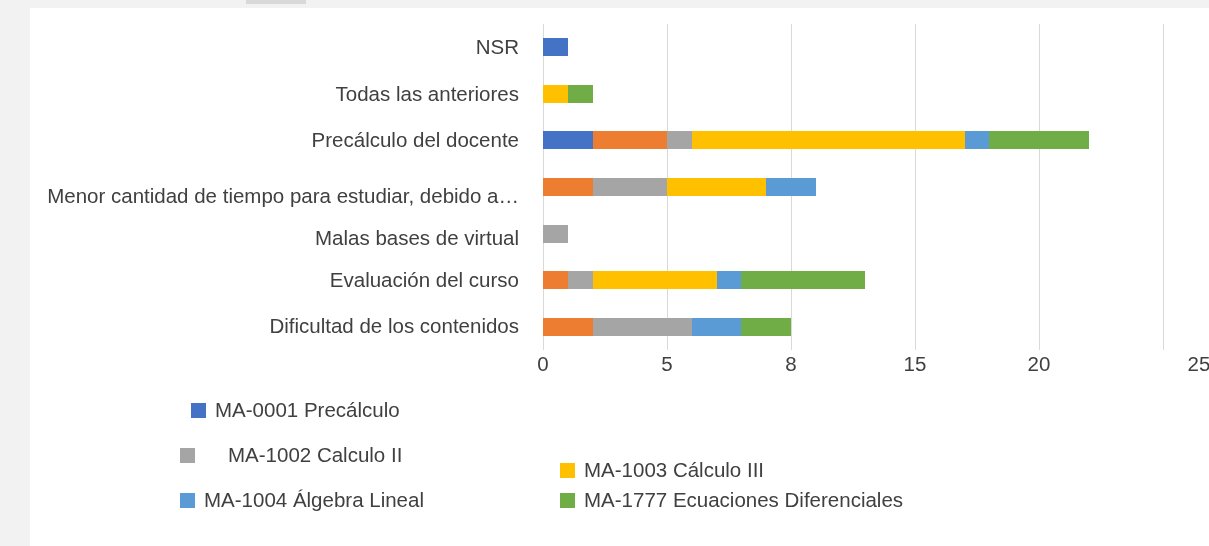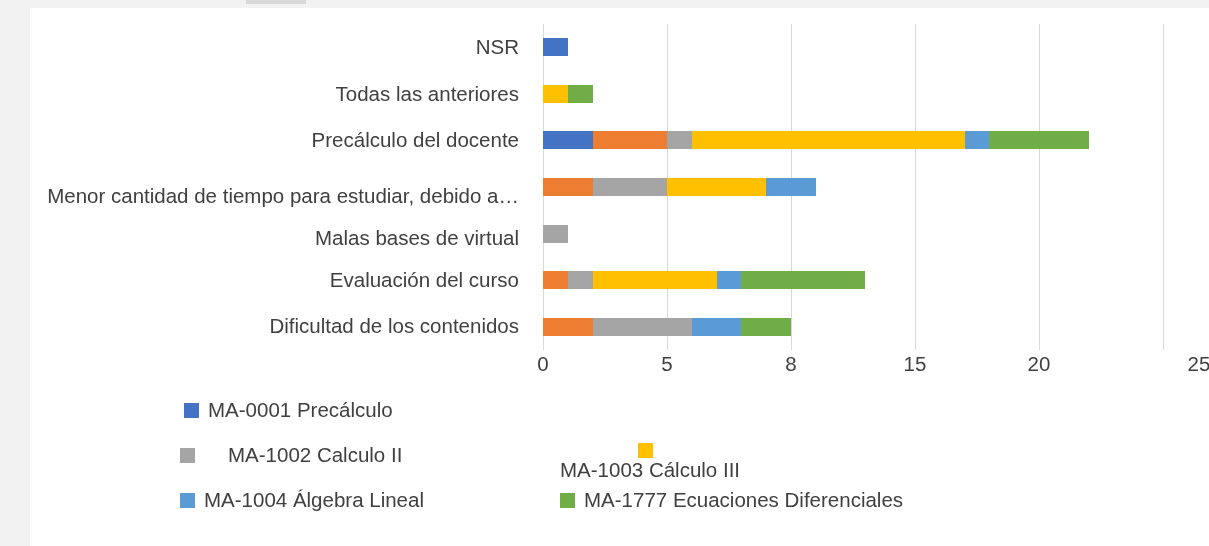--- a/index.html
+++ b/index.html
@@ -229,29 +229,29 @@
   <div class="x-labels">
       <div class="x-label" style="left: 0px;">0</div>
       <div class="x-label" style="left: 124px;">5</div>
       <div class="x-label" style="left: 248px;">8</div>
       <div class="x-label" style="left: 372px;">15</div>
       <div class="x-label" style="left: 496px;">20</div>
       <div class="x-label" style="left: 648px; margin-left: 8px;">25</div>
     </div>
 
   <div class="legend">
-      <div class="legend-item" style="left: 4px; top: 0px;">
+      <div class="legend-item" style="left: 11px; top: 0px;">
         <span class="legend-swatch" style="background: rgb(68, 114, 196);"></span>
         <span>MA-0001 Precálculo</span>
       </div>
       <div class="legend-item" style="left: 0px; top: 45px; gap: 24px;">
         <span class="legend-swatch" style="background: rgb(165, 165, 165);"></span>
         <span>MA-1002 Calculo II</span>
       </div>
-      <div class="legend-item" style="left: 380px; top: 45px; flex-direction: column;">
+      <div class="legend-item" style="left: 380px; top: 60px;">
         <span class="legend-swatch" style="background: rgb(255, 192, 0);"></span>
         <span>MA-1003 Cálculo III</span>
       </div>
       <div class="legend-item" style="left: 0px; top: 90px;">
         <span class="legend-swatch" style="background: rgb(91, 155, 213);"></span>
         <span>MA-1004 Álgebra Lineal</span>
       </div>
       <div class="legend-item" style="left: 380px; top: 90px;">
         <span class="legend-swatch" style="background: rgb(112, 173, 71);"></span>
         <span>MA-1777 Ecuaciones Diferenciales</span>

